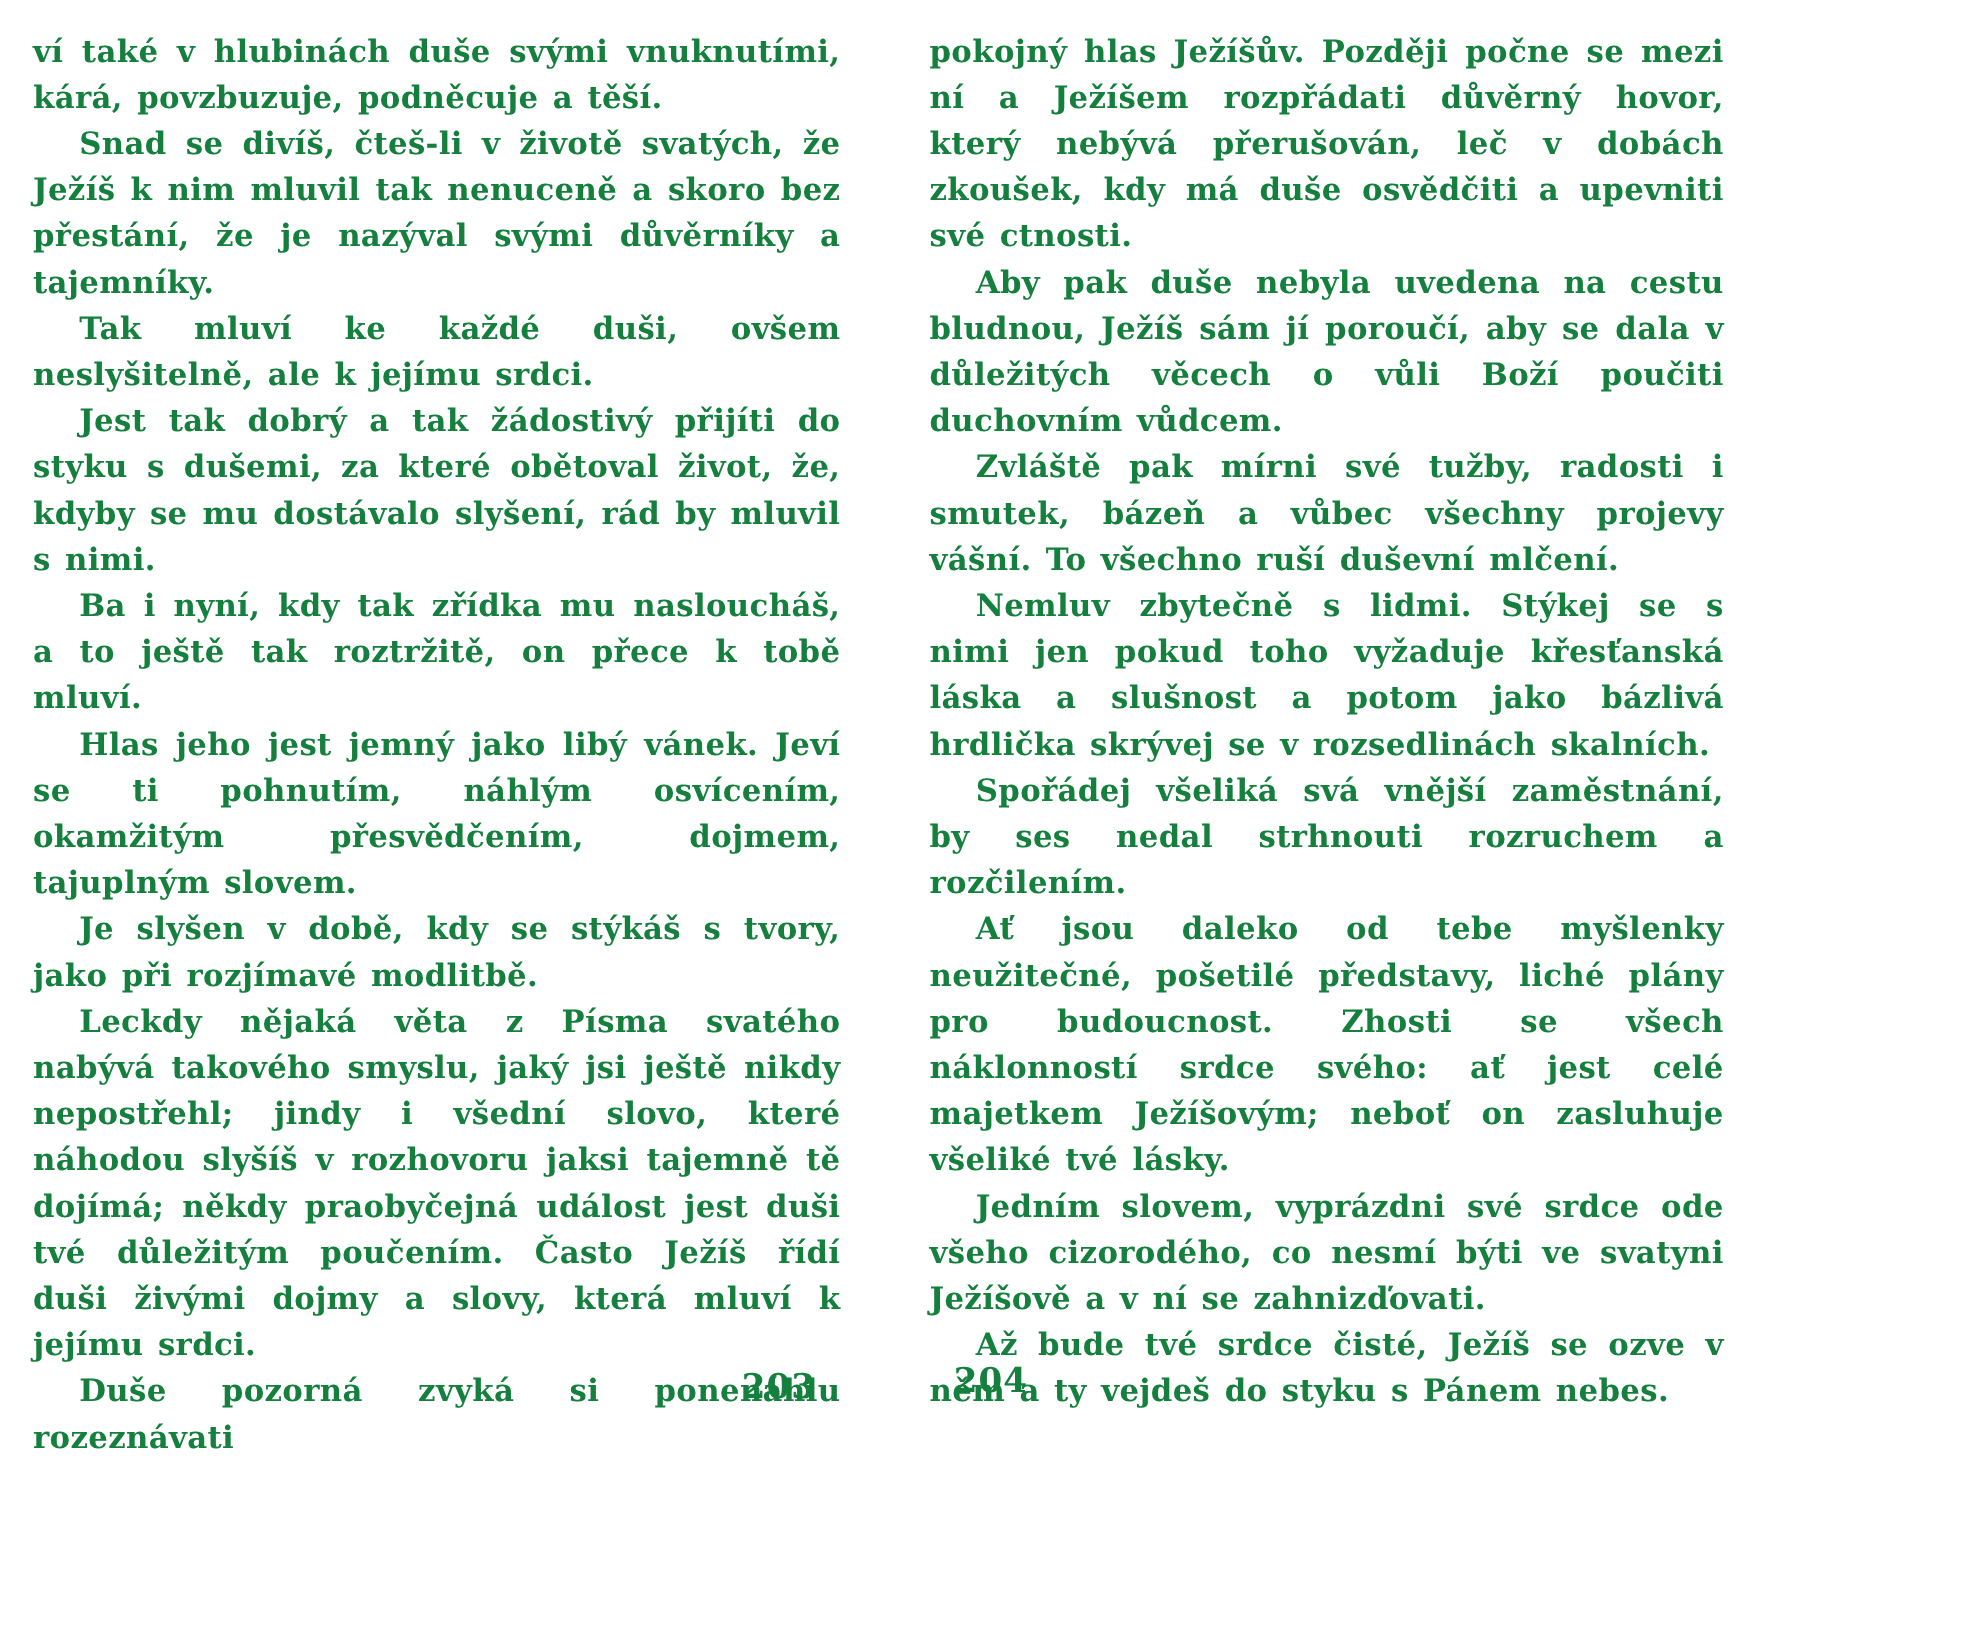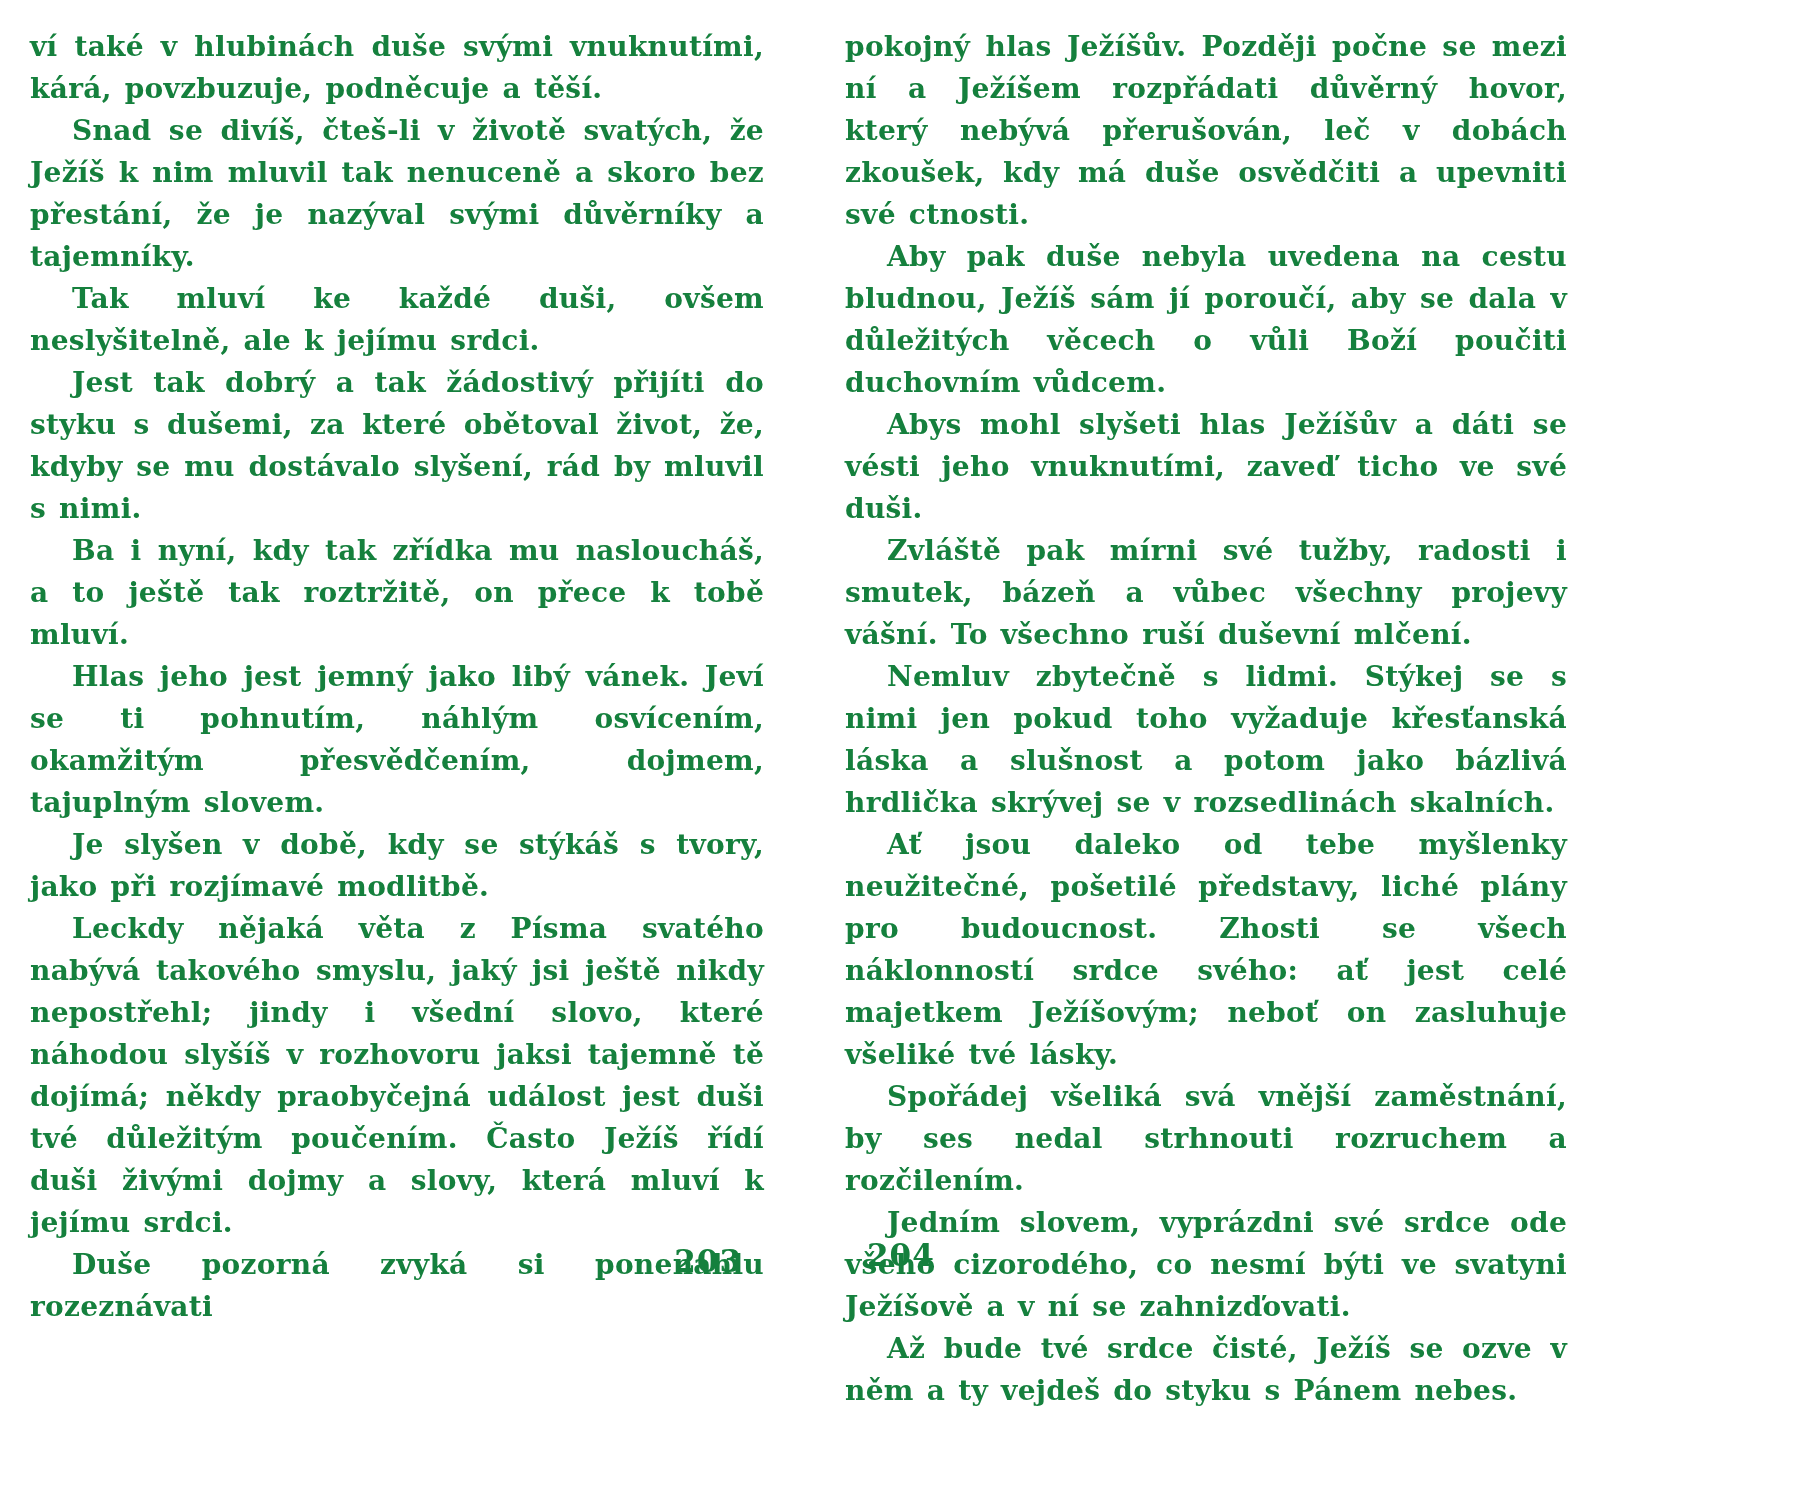--- a/index.html
+++ b/index.html
@@ -79,24 +79,23 @@
         <p class="para indent">Leckdy nějaká věta z Písma svatého nabývá takového smyslu, jaký jsi ještě nikdy nepostřehl; jindy i všední slovo, které náhodou slyšíš v rozhovoru jaksi tajemně tě dojímá; někdy praobyčejná událost jest duši tvé důležitým poučením. Často Ježíš řídí duši živými dojmy a slovy, která mluví k jejímu srdci.</p>
         <p class="para indent">Duše pozorná zvyká si ponenáhlu rozeznávati</p>
       </div>
     <div class="page-number pn-left">203</div>
   </div>
 
   <div class="page right-page">
     <div class="text-block">
         <p class="para">pokojný hlas Ježíšův. Později počne se mezi ní a Ježíšem rozpřádati důvěrný hovor, který nebývá přerušován, leč v dobách zkoušek, kdy má duše osvědčiti a upevniti své ctnosti.</p>
         <p class="para indent">Aby pak duše nebyla uvedena na cestu bludnou, Ježíš sám jí poroučí, aby se dala v důležitých věcech o vůli Boží poučiti duchovním vůdcem.</p>
-        <p class="para indent">Abys mohl slyšeti hlas Ježíšův a dáti se vésti jeho vnuknutími, zaveď ticho ve své duši.</p>
         <p class="para indent">Zvláště pak mírni své tužby, radosti i smutek, bázeň a vůbec všechny projevy vášní. To všechno ruší duševní mlčení.</p>
         <p class="para indent">Nemluv zbytečně s lidmi. Stýkej se s nimi jen pokud toho vyžaduje křesťanská láska a slušnost a potom jako bázlivá hrdlička skrývej se v rozsedlinách skalních.</p>
+        <p class="para indent">Spořádej všeliká svá vnější zaměstnání, by ses nedal strhnouti rozruchem a rozčilením.</p>
         <p class="para indent">Ať jsou daleko od tebe myšlenky neužitečné, pošetilé představy, liché plány pro budoucnost. Zhosti se všech náklonností srdce svého: ať jest celé majetkem Ježíšovým; neboť on zasluhuje všeliké tvé lásky.</p>
-        <p class="para indent">Spořádej všeliká svá vnější zaměstnání, by ses nedal strhnouti rozruchem a rozčilením.</p>
         <p class="para indent">Jedním slovem, vyprázdni své srdce ode všeho cizorodého, co nesmí býti ve svatyni Ježíšově a v ní se zahnizďovati.</p>
         <p class="para indent">Až bude tvé srdce čisté, Ježíš se ozve v něm a ty vejdeš do styku s Pánem nebes.</p>
       </div>
     <div class="page-number pn-right">204</div>
   </div>
 
 </div>
 
 </body></html>

